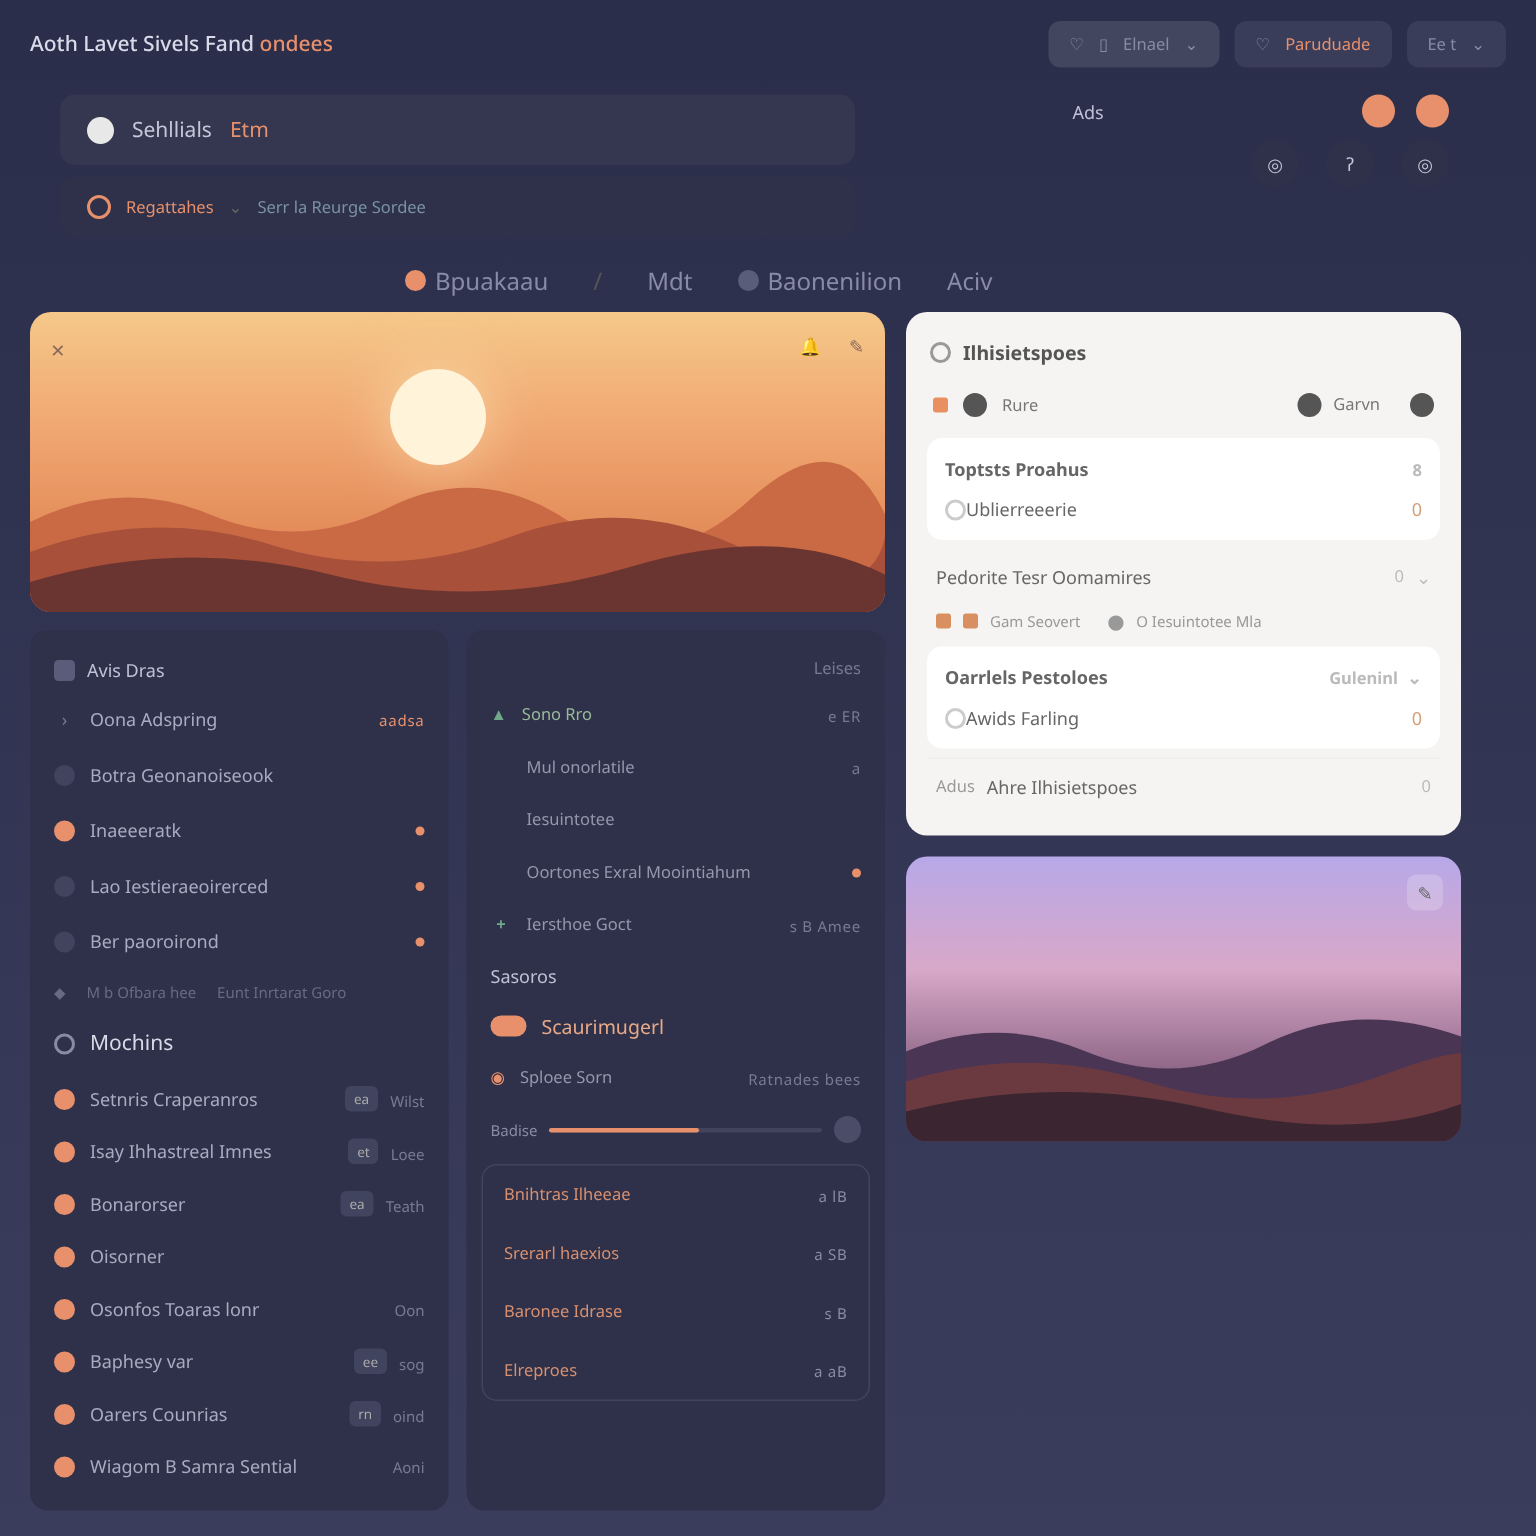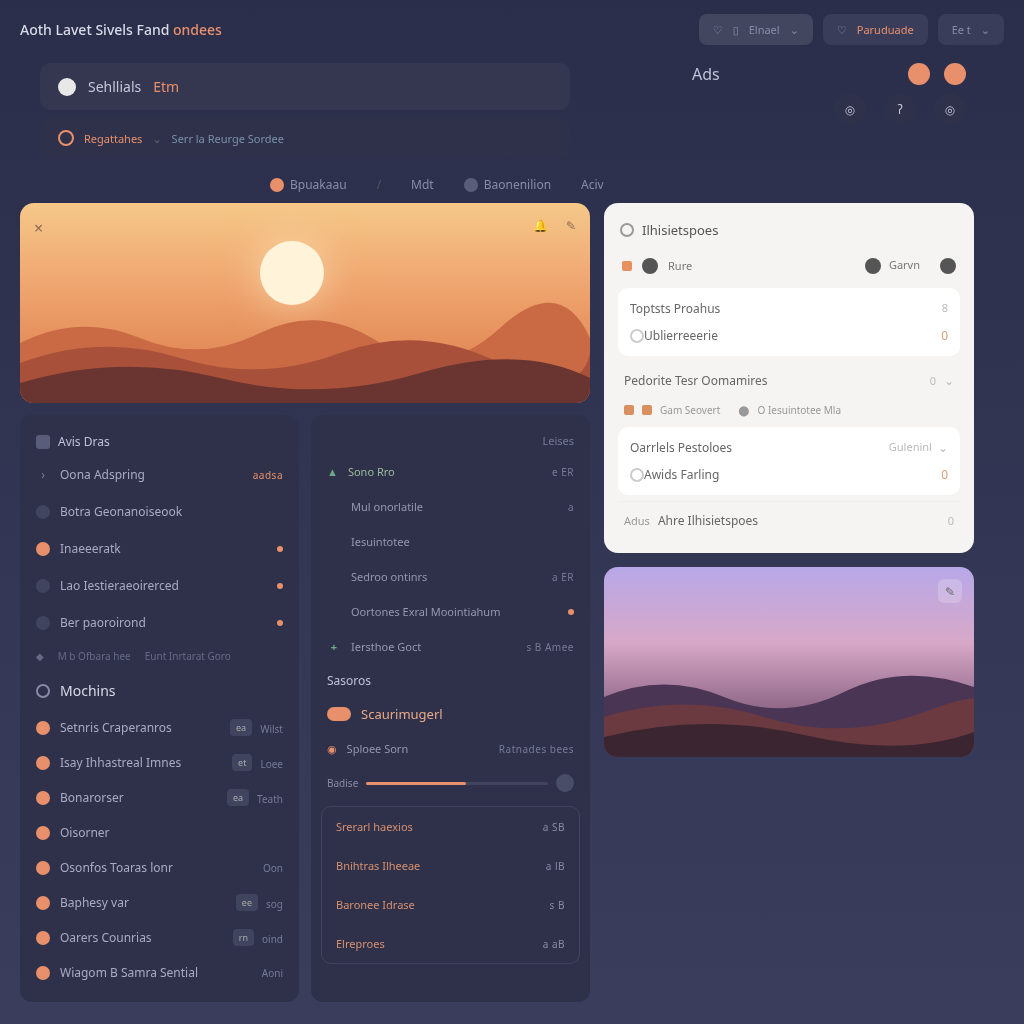--- a/index.html
+++ b/index.html
@@ -12,21 +12,21 @@
 .pill.light{background:#42465f}
 .searchbar{margin:4px 20px 8px;background:#34374f;border-radius:10px;padding:14px 18px;display:flex;align-items:center;gap:12px}
 .avatar{width:18px;height:18px;border-radius:50%;background:#e8e8e8}
 .searchbar span{color:#c4c7d9;font-size:14px}
 .searchbar .accent{color:#e8906b}
 .breadcrumb{margin:0 20px 10px;background:#2e3149;border-radius:10px;padding:12px 18px;display:flex;align-items:center;gap:10px;font-size:11px}
 .ring{width:16px;height:16px;border:2px solid #e8906b;border-radius:50%}
 .breadcrumb .t1{color:#e8906b}
 .breadcrumb .sep{color:#666}
 .breadcrumb .t2{color:#7a91a8}
-.tabs{display:flex;gap:30px;align-items:flex-end;margin:8px 13px 10px 270px;font-size:12px;color:#888ba5}
+.tabs{display:flex;gap:30px;align-items:flex-end;margin:8px 13px 10px 270px;font-size:16px;color:#888ba5}
 .tab{display:flex;align-items:center;gap:6px;cursor:pointer}
 .tab .dot{width:14px;height:14px;border-radius:50%;background:#5a5d7a}
 .tab.active .dot{background:#e8906b}
 .main{display:flex;gap:14px;padding:0 20px}
 .leftcol{width:570px;display:flex;flex-direction:column;gap:12px}
 .hero{position:relative;height:200px;border-radius:14px;overflow:hidden;background:linear-gradient(180deg,#f5c889 0%,#f0a670 40%,#d97848 100%)}
 .sun{position:absolute;top:38px;left:240px;width:64px;height:64px;border-radius:50%;background:#fff3d9;box-shadow:0 0 40px rgba(255,240,200,.6)}
 .mtn{position:absolute;bottom:0;left:0;right:0}
 .hero .close{position:absolute;top:14px;left:14px;color:#8a6b5a;font-size:16px;cursor:pointer}
 .hero .bell{position:absolute;top:14px;right:42px;color:#d8b89a;cursor:pointer}
@@ -60,33 +60,33 @@
 .slider-row{padding:8px 16px;display:flex;align-items:center;gap:8px}
 .slider-row .lab{font-size:10px;color:#888ba5}
 .slider{flex:1;height:3px;background:#41445e;border-radius:2px;position:relative}
 .slider .fill{position:absolute;left:0;top:0;bottom:0;width:55%;background:#e8906b;border-radius:2px}
 .slider-row .knob{width:18px;height:18px;border-radius:50%;background:#4a4d68}
 .boxed{margin:6px 10px;border:1px solid #41445e;border-radius:10px}
 .boxed .li{padding:12px 14px;color:#d89070;font-size:11px}
 .boxed .li .meta{color:#888ba5}
 .rightcol{width:370px;display:flex;flex-direction:column;gap:14px}
 .iconrow{display:flex;justify-content:flex-end;gap:14px;align-items:center;padding:4px 8px}
-.iconrow .txt{color:#bfc2d6;font-size:16px;margin-right:auto;margin-left:80px}
+.iconrow .txt{color:#bfc2d6;font-size:12px;margin-right:auto;margin-left:103px}
 .circ{width:22px;height:22px;border-radius:50%;background:#3a3d5a;display:flex;align-items:center;justify-content:center;cursor:pointer}
 .circ.orange{background:#e8906b}
 .iconrow2{display:flex;justify-content:flex-end;gap:18px;padding:4px 8px}
 .iconrow2 .circ{width:32px;height:32px;background:#2e3149;color:#c4c7d9}
 .panel{background:#f5f4f2;border-radius:14px;padding:14px;color:#4a4a4a}
-.phead{display:flex;align-items:center;gap:8px;font-size:13px;font-weight:400;color:#555;padding:4px 2px 10px}
+.phead{display:flex;align-items:center;gap:8px;font-size:13px;font-weight:700;color:#555;padding:4px 2px 10px}
 .phead .ico{width:14px;height:14px;border:2px solid #999;border-radius:50%}
 .prow{display:flex;align-items:center;gap:10px;padding:8px 4px;font-size:11px;color:#777}
 .prow .circ2{width:16px;height:16px;border-radius:50%;background:#555}
 .prow .r{margin-left:auto}
 .pcard{background:#fff;border-radius:10px;padding:12px;margin:6px 0}
-.pcard .h{font-size:12px;color:#666;font-weight:400;display:flex;align-items:flex-start}
+.pcard .h{font-size:12px;color:#666;font-weight:700;display:flex;align-items:flex-end}
 .pcard .h .r{margin-left:auto;color:#bbb;font-size:11px}
 .pcard .item{display:flex;align-items:center;padding:10px 0 0;font-size:12px;color:#666}
 .pcard .item .ring2{width:14px;height:14px;border:2px solid #ccc;border-radius:50%}
 .pcard .item .r{margin-left:auto;color:#d4a078}
 .prow2{padding:10px 6px;font-size:12px;color:#666;display:flex;align-items:center;gap:8px}
 .prow2 .r{margin-left:auto;color:#bbb;font-size:11px}
 .prow2 .chev{color:#bbb}
 .micro{display:flex;gap:8px;padding:4px 6px;font-size:10px;color:#999;align-items:center}
 .micro .b{width:10px;height:10px;background:#d89060;border-radius:2px}
 .thumb{height:190px;border-radius:14px;overflow:hidden;position:relative;background:linear-gradient(180deg,#b8a8e8 0%,#d8a8c8 40%,#5a3858 100%)}
@@ -299,25 +299,20 @@
               <span style="width: 14px;"></span>
               <span>Mul onorlatile</span>
               <span class="meta gray">a</span>
             </div>
             <div class="li">
               <span style="width: 14px;"></span>
               <span>Iesuintotee</span>
             </div>
             <div class="li">
               <span style="width: 14px;"></span>
-              <span>Sedroo ontinrs</span>
-              <span class="meta gray">a ER</span>
-            </div>
-            <div class="li">
-              <span style="width: 14px;"></span>
               <span>Oortones Exral Moointiahum</span>
               <span class="dot6"></span>
             </div>
             <div class="li">
               <span class="plus">+</span>
               <span>Iersthoe Goct</span>
               <span class="meta gray">s B  Amee</span>
             </div>
           </div>
         <div class="subhead">Sasoros</div>
@@ -332,26 +327,26 @@
         </div>
         <div class="slider-row">
           <span class="lab">Badise</span>
           <div class="slider">
               <div class="fill"></div>
             </div>
           <div class="knob"></div>
         </div>
         <div class="boxed" id="boxed-items">
             <div class="li">
+              <span>Bnihtras Ilheeae</span>
+              <span class="meta">a lB</span>
+            </div>
+            <div class="li">
               <span>Srerarl haexios</span>
               <span class="meta">a SB</span>
-            </div>
-            <div class="li">
-              <span>Bnihtras Ilheeae</span>
-              <span class="meta">a lB</span>
             </div>
             <div class="li">
               <span>Baronee Idrase</span>
               <span class="meta">s B</span>
             </div>
             <div class="li">
               <span>Elreproes</span>
               <span class="meta">a aB</span>
             </div>
           </div>

